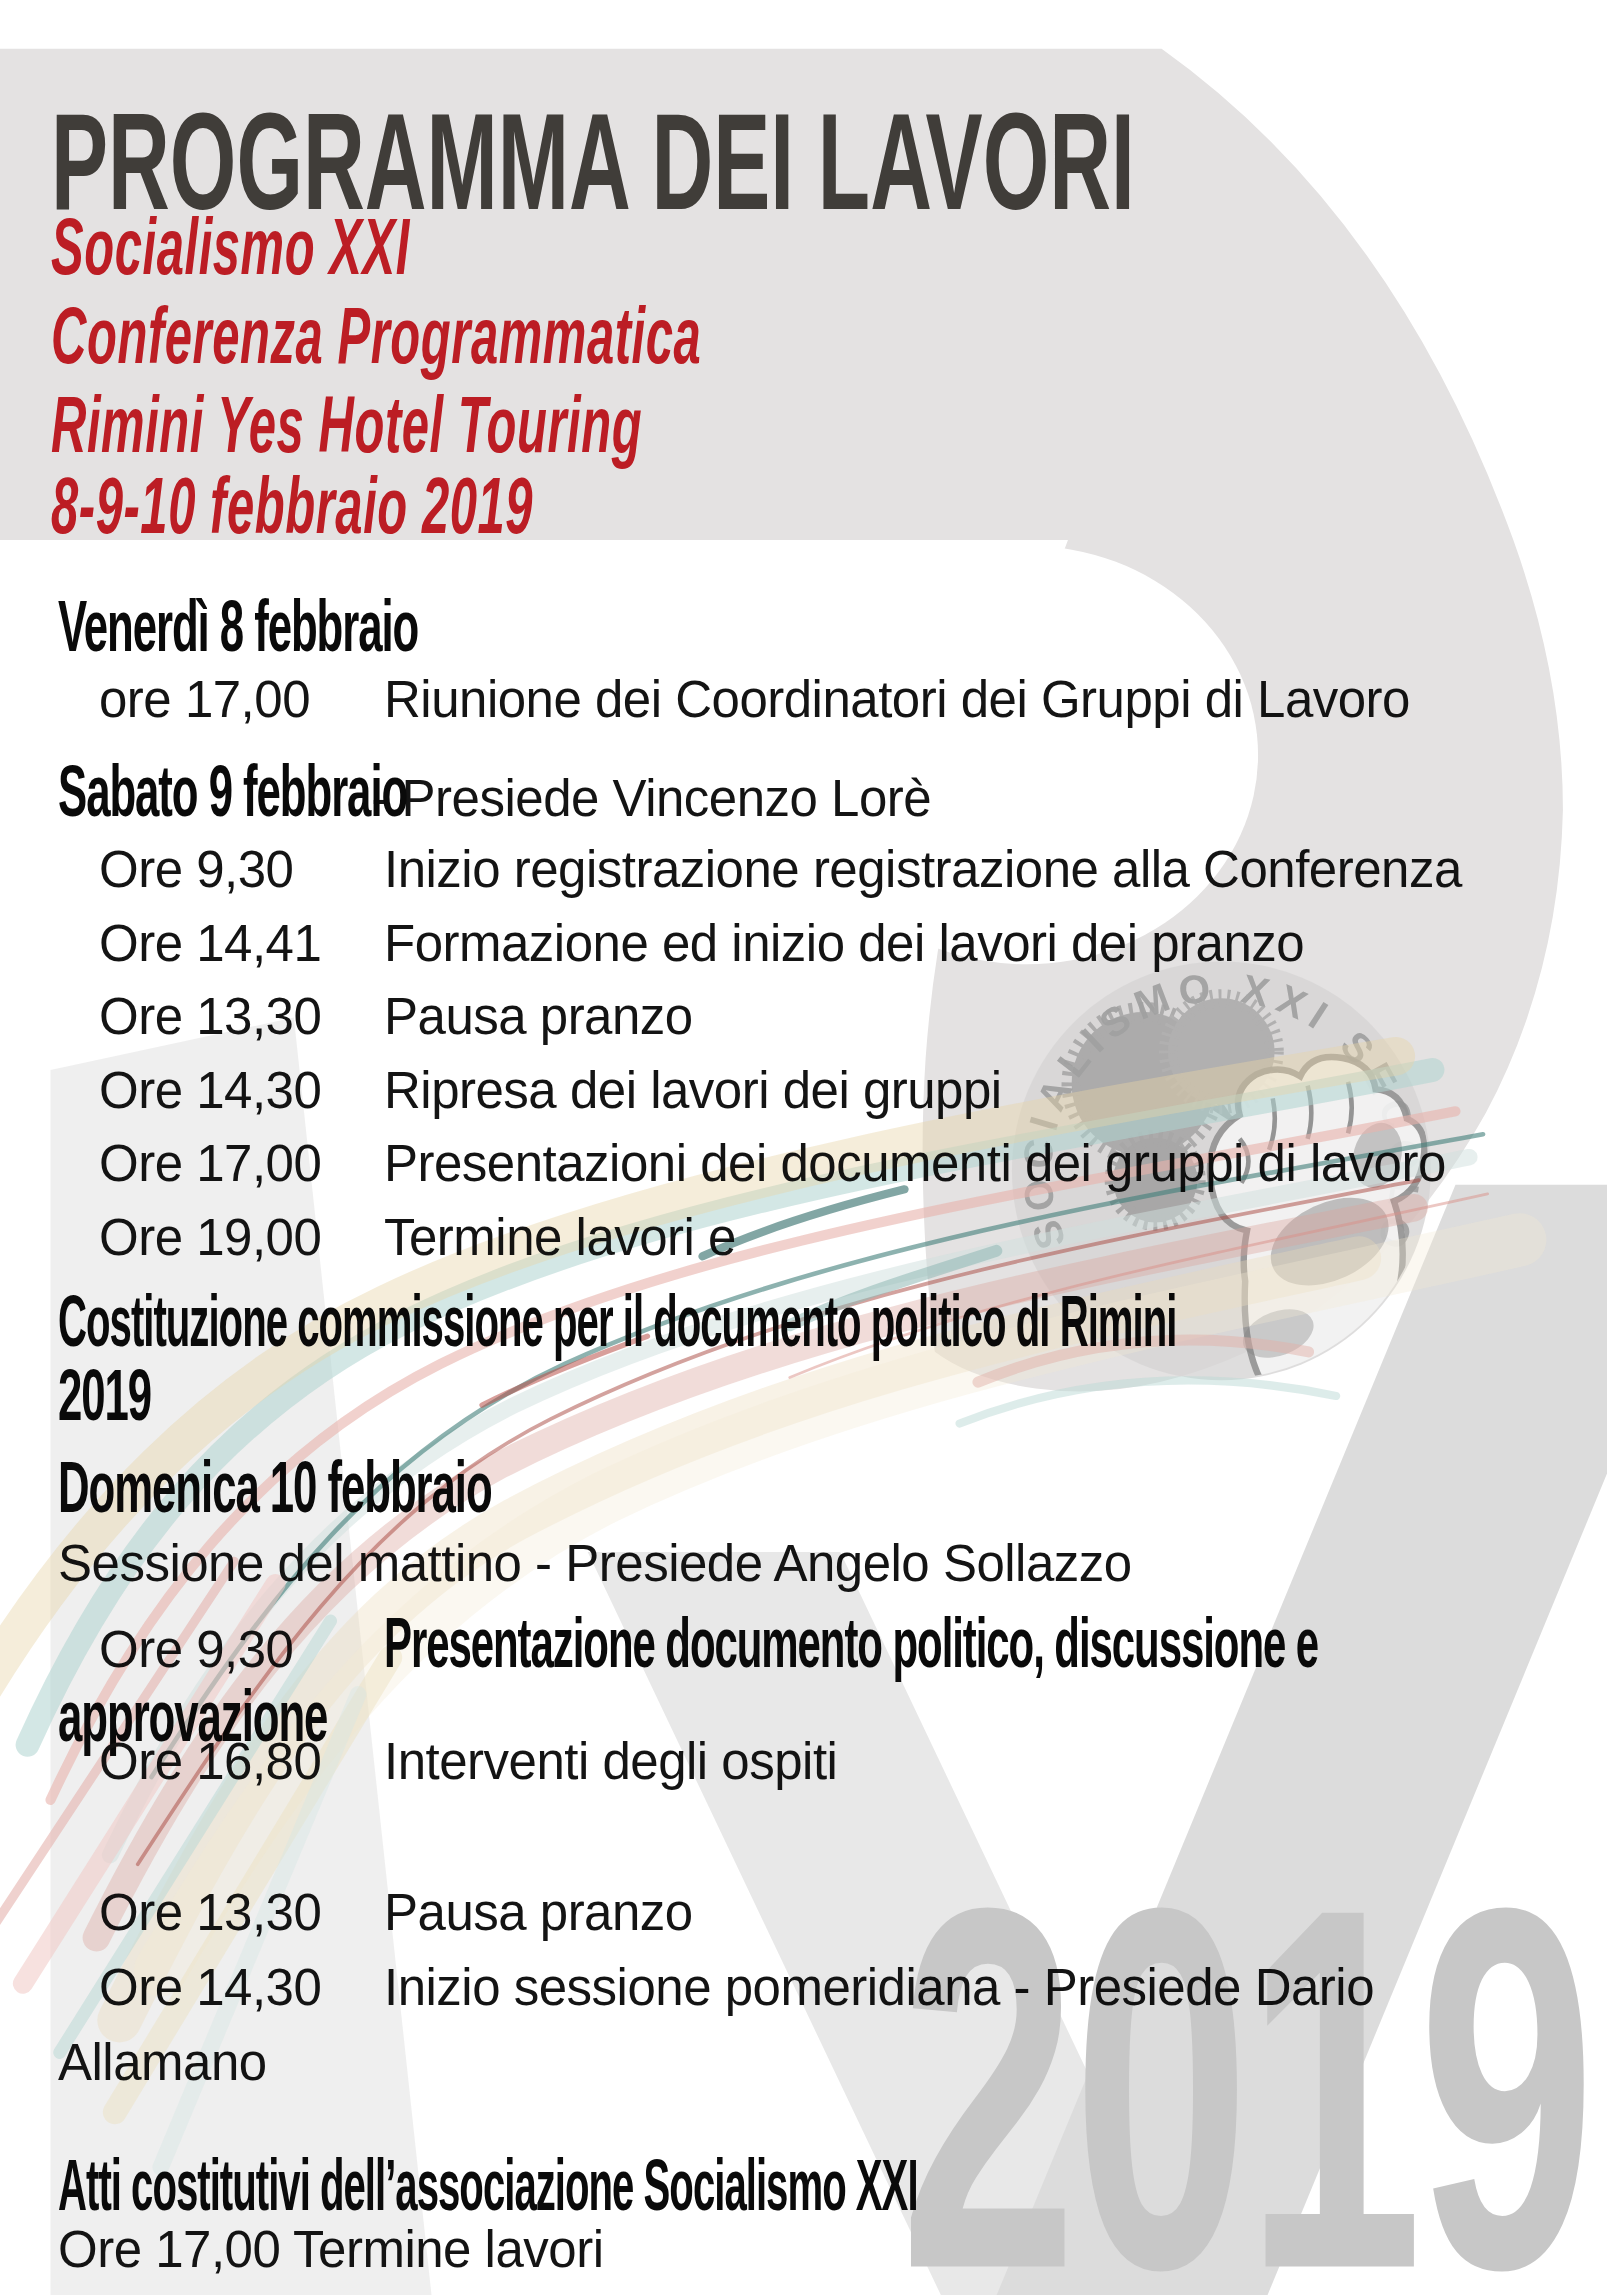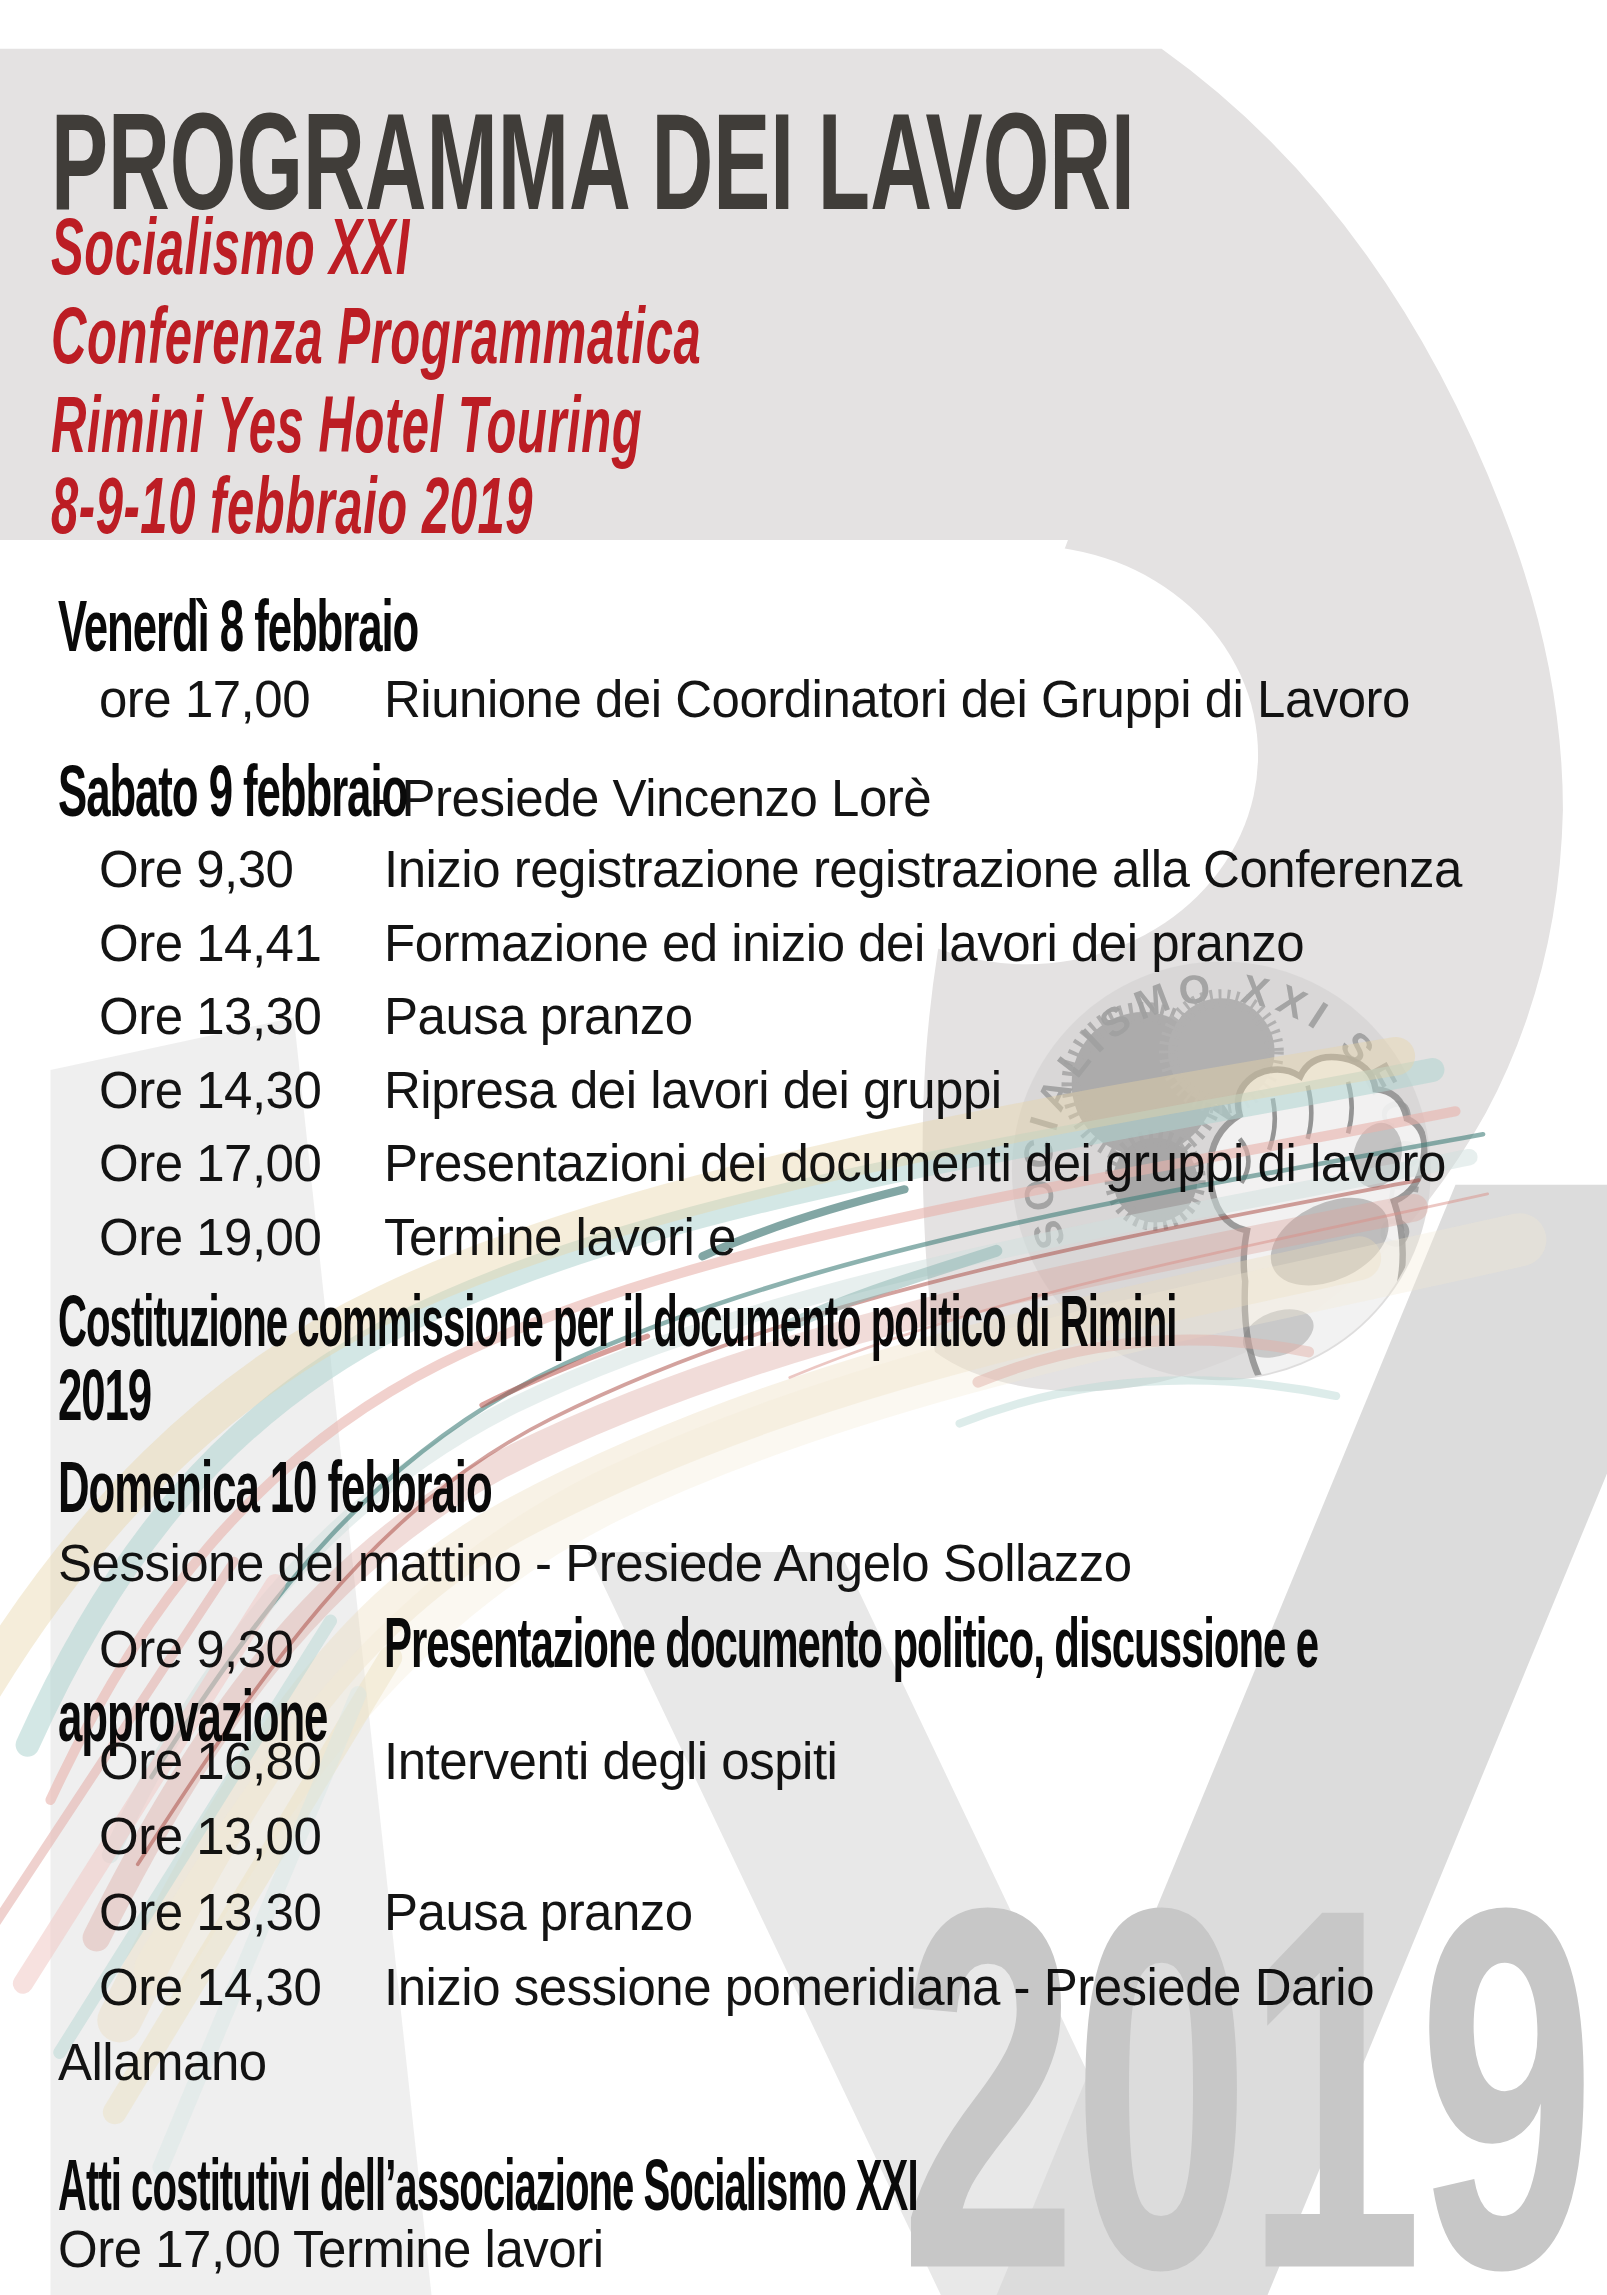--- a/index.html
+++ b/index.html
@@ -165,21 +165,20 @@
       <span class="bdesc">Presentazione documento politico, discussione e</span>
     </div>
     <div class="line" style="top:1673px">
       <span class="cond">approvazione</span>
     </div>
     <div class="line" style="top:1732px">
       <span class="time">Ore 16,80</span>
       <span class="desc">Interventi degli ospiti</span>
     </div>
     <div class="line" style="top:1807px">
-      <span class="time">Ore 13,00</span>
     </div>
     <div class="line" style="top:1883px">
       <span class="time">Ore 13,30</span>
       <span class="desc">Pausa pranzo</span>
     </div>
     <div class="line" style="top:1958px">
       <span class="time">Ore 14,30</span>
       <span class="desc">Inizio sessione pomeridiana - Presiede Dario</span>
     </div>
     <div class="line" style="top:2033px">

